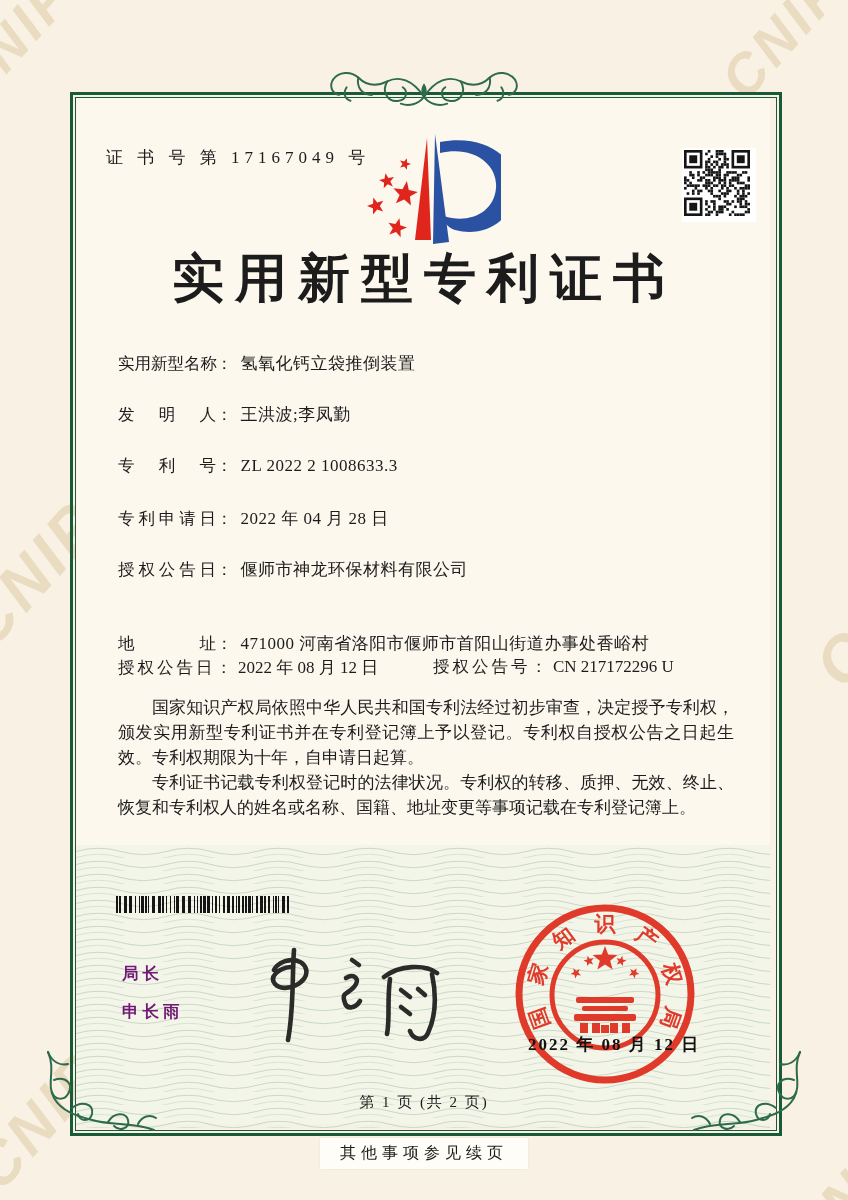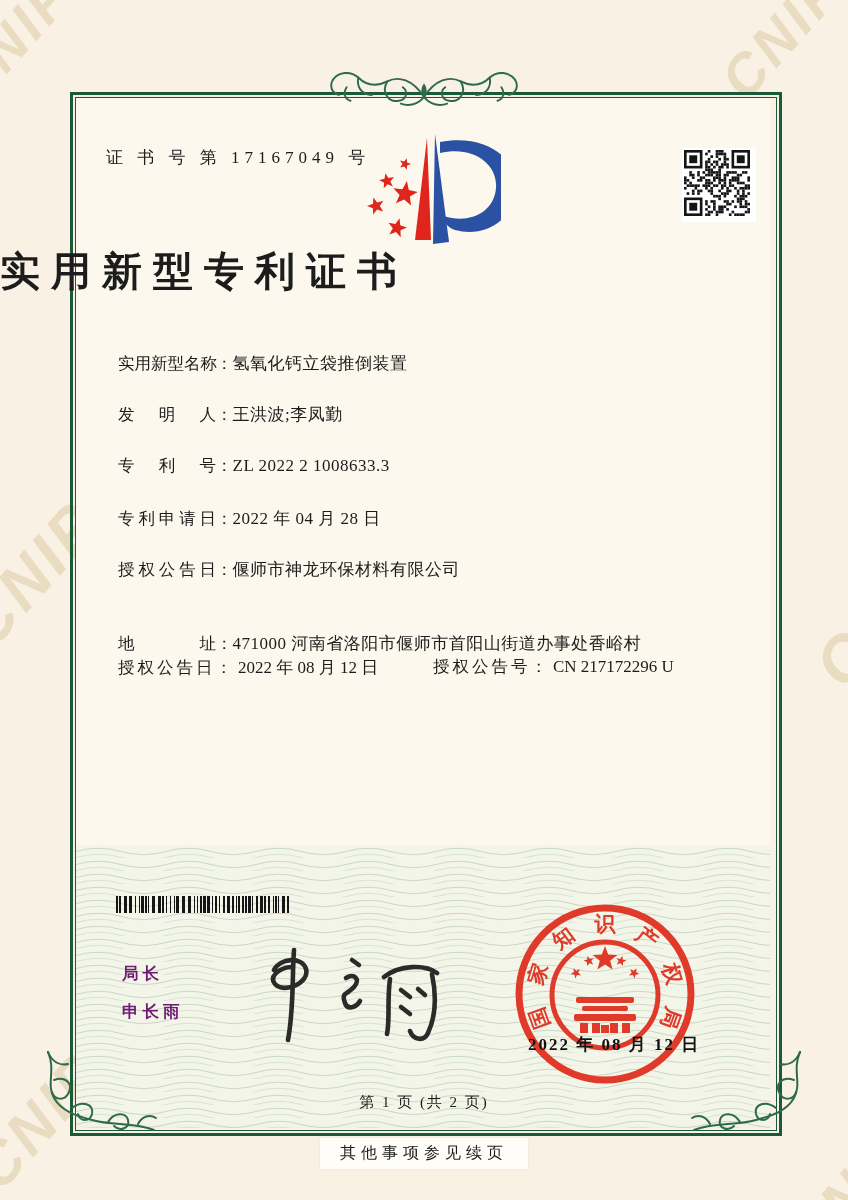--- a/index.html
+++ b/index.html
@@ -15,26 +15,26 @@
   .frame-bg{position:absolute;left:76px;top:98px;width:694px;height:1026px;background:#fcf8ee;}
   .waveband{position:absolute;left:76px;top:845px;width:694px;height:283px;}
   .ornament-top{position:absolute;left:304px;top:64px;width:240px;height:58px;}
   .corner{position:absolute;width:120px;height:86px;}
   .corner.left{left:38px;top:1050px;}
   .corner.right{left:690px;top:1050px;transform:scaleX(-1);}
   
   .certno{position:absolute;left:106px;top:146px;font-size:17px;letter-spacing:5px;}
   .logo{position:absolute;left:343px;top:126px;width:158px;height:126px;}
   .qr{position:absolute;left:682px;top:148px;width:70px;height:70px;background:#fff;padding:2px;}
-  .title{position:absolute;left:0;top:244px;width:100%;
-         font-size:40px;font-weight:bold;letter-spacing:11px;}
+  .title{position:absolute;left:0;top:244px;width:100%;text-align:center;
+         font-size:52px;font-weight:bold;letter-spacing:11px;}
   .fieldrow{position:absolute;left:118px;display:flex;align-items:baseline;white-space:nowrap;}
   .f-label{display:inline-block;width:98px;font-size:16.5px;text-align:justify;text-align-last:justify;}
   .f-colon{font-size:16.5px;}
-  .f-value{font-size:17px;letter-spacing:0.5px;}
+  .f-value{font-size:17px;margin-left:8px;letter-spacing:0.5px;}
   .grantrow{position:absolute;left:118px;top:656px;width:612px;font-size:16.5px;white-space:nowrap;}
   .grant2{position:absolute;left:315px;top:0;}
   .gv{font-size:17px;margin-left:6px;}
   .bodytext{position:absolute;left:118px;top:696px;width:616px;font-size:17px;line-height:1.47;
             text-align:justify;}
   .bodytext p{margin:0;text-indent:2em;}
   .barcode{position:absolute;left:116px;top:896px;width:220px;height:17px;display:flex;align-items:stretch;}
   .barcode span{display:inline-block;background:#151515;height:100%;}
   .director{position:absolute;left:122px;font-family:"Liberation Sans",sans-serif;
             font-weight:bold;font-size:16.5px;letter-spacing:4px;color:#701a75;}
@@ -386,20 +386,24 @@
     <span class="f-value">471000 河南省洛阳市偃师市首阳山街道办事处香峪村</span>
   </div>
 
   <div class="grantrow">
     <span style="letter-spacing:3px;">授权公告日</span><span>：</span><span class="gv">2022 年 08 月 12 日</span>
     <span class="grant2">
       <span style="letter-spacing:3px;">授权公告号</span><span>：</span><span class="gv">CN 217172296 U</span>
     </span>
   </div>
 
+  <div class="bodytext">
+    <p>国家知识产权局依照中华人民共和国专利法经过初步审查，决定授予专利权，颁发实用新型专利证书并在专利登记簿上予以登记。专利权自授权公告之日起生效。专利权期限为十年，自申请日起算。</p>
+    <p>专利证书记载专利权登记时的法律状况。专利权的转移、质押、无效、终止、恢复和专利权人的姓名或名称、国籍、地址变更等事项记载在专利登记簿上。</p>
+  </div>
 
   <div class="barcode">
       <span style="width: 2px; margin-right: 1px;"></span>
       <span style="width: 2px; margin-right: 3px;"></span>
       <span style="width: 3px; margin-right: 2px;"></span>
       <span style="width: 3px; margin-right: 3px;"></span>
       <span style="width: 1px; margin-right: 3px;"></span>
       <span style="width: 1px; margin-right: 1px;"></span>
       <span style="width: 3px; margin-right: 1px;"></span>
       <span style="width: 2px; margin-right: 1px;"></span>

